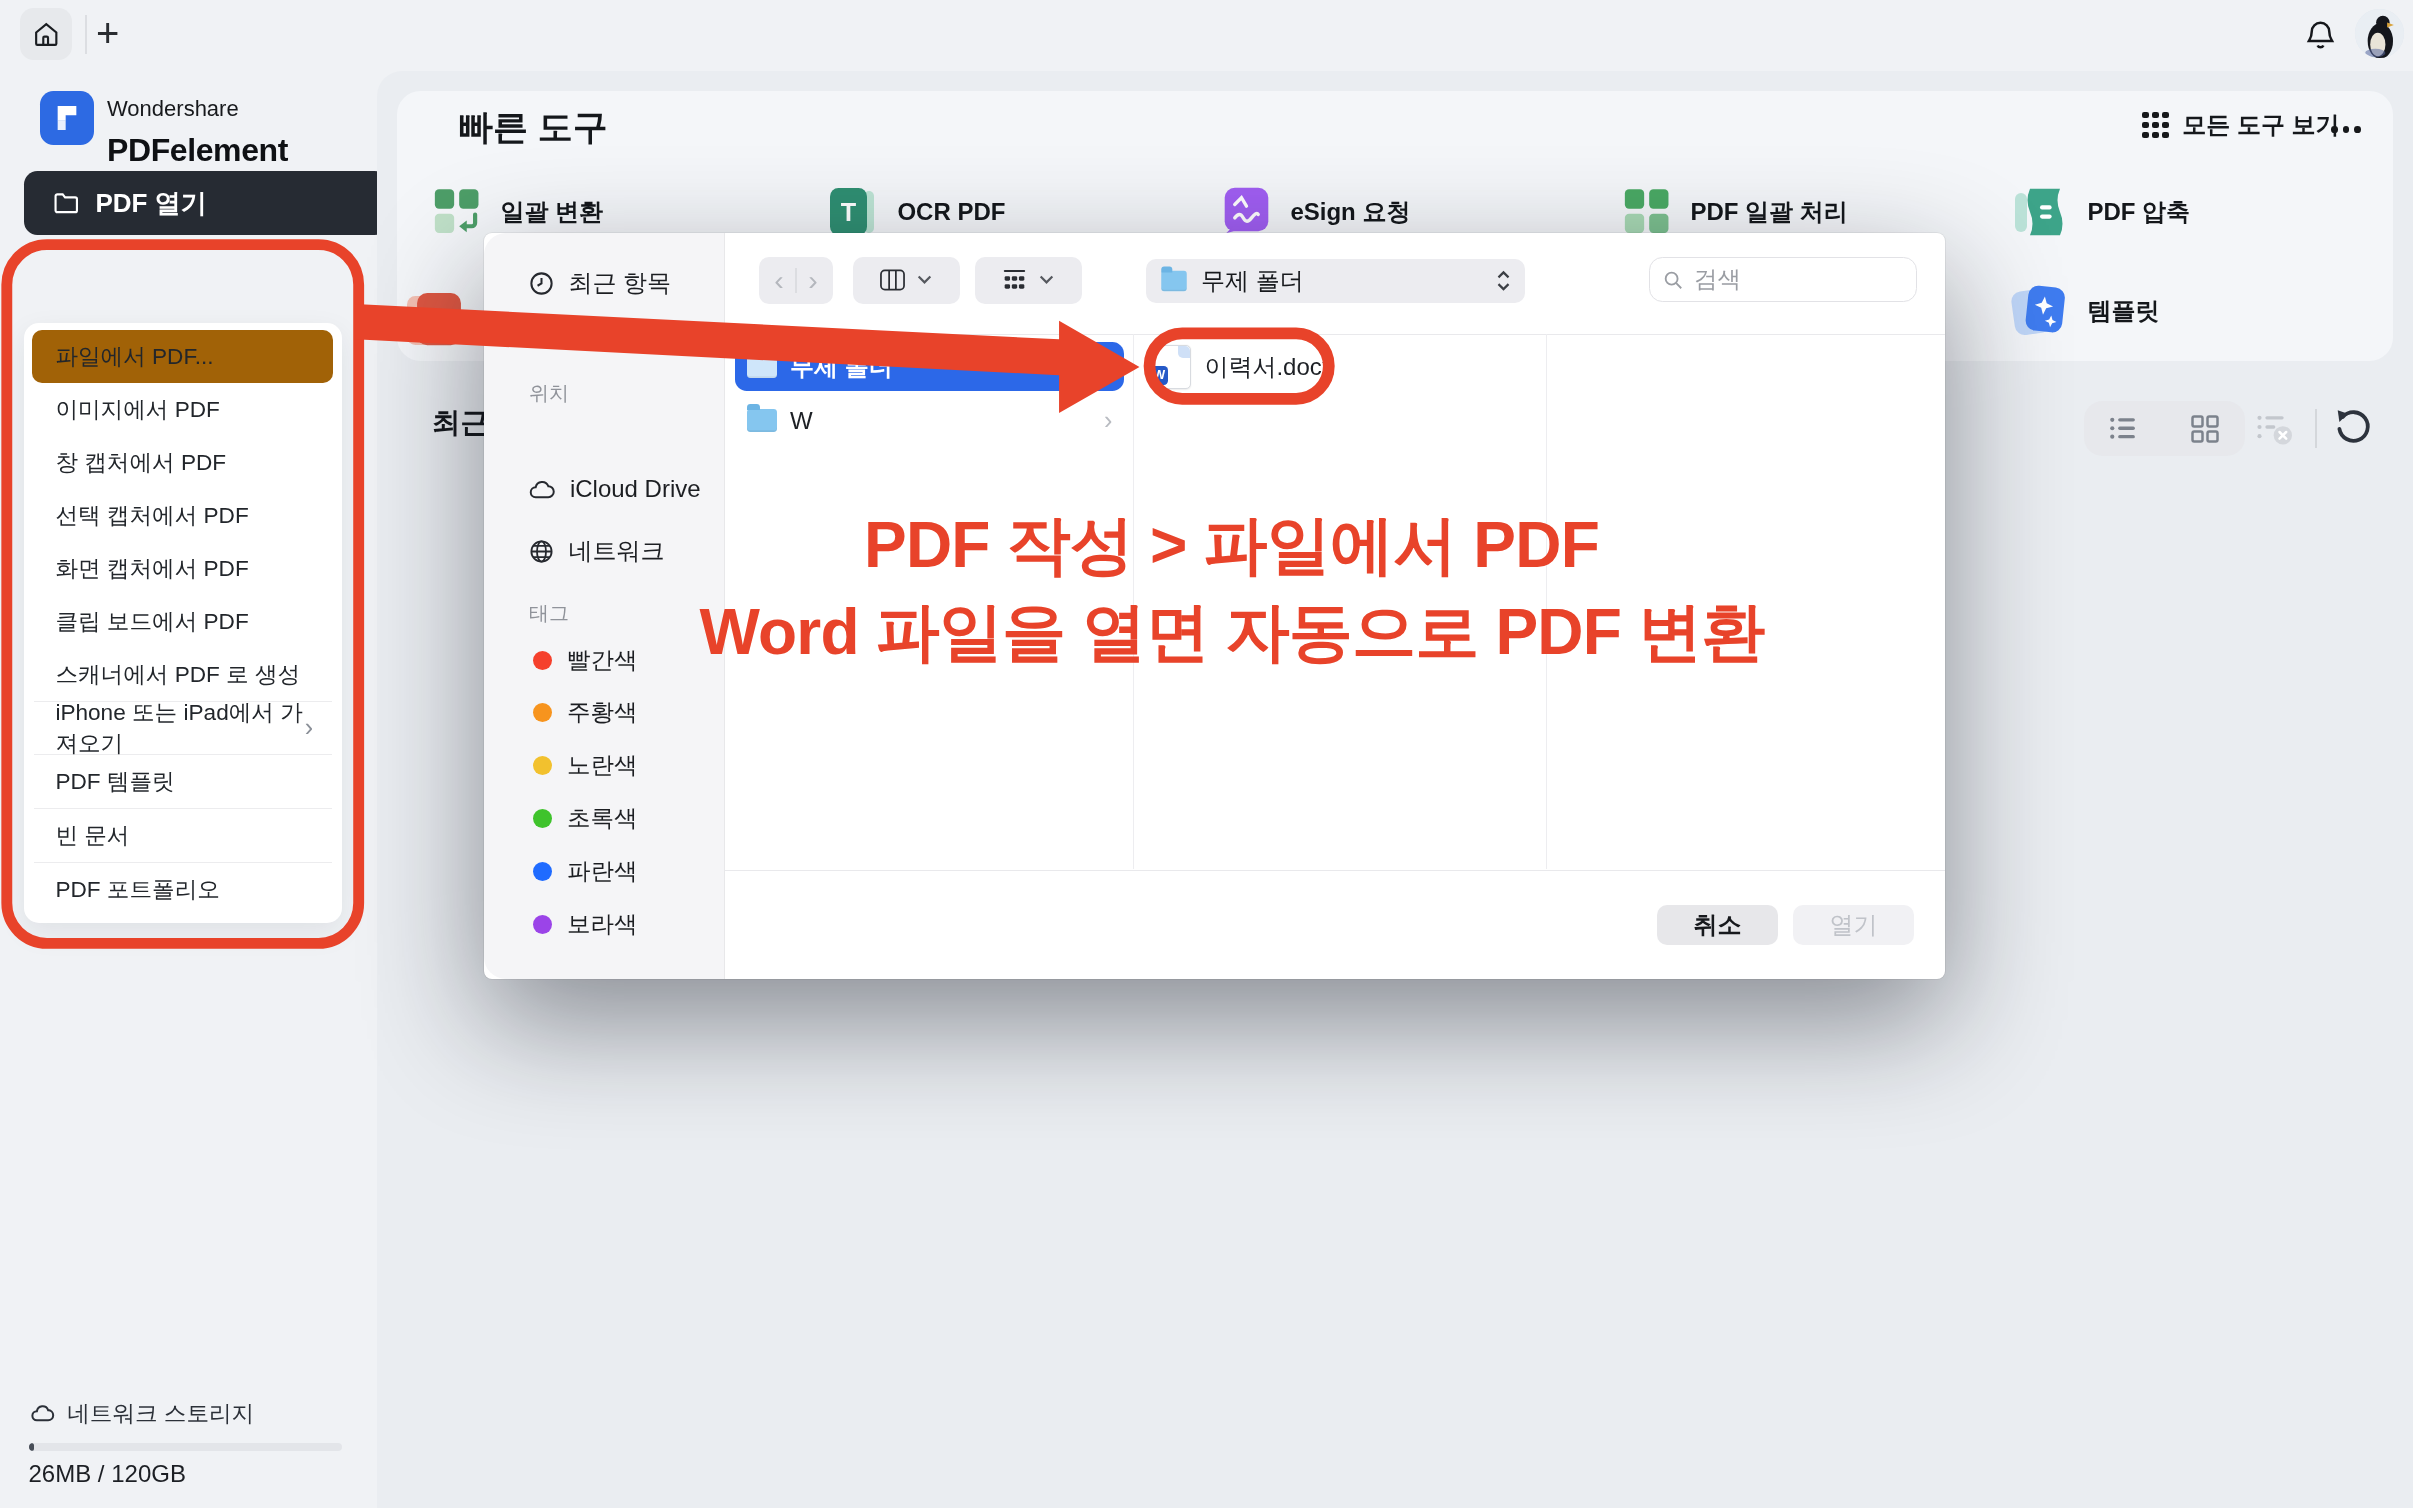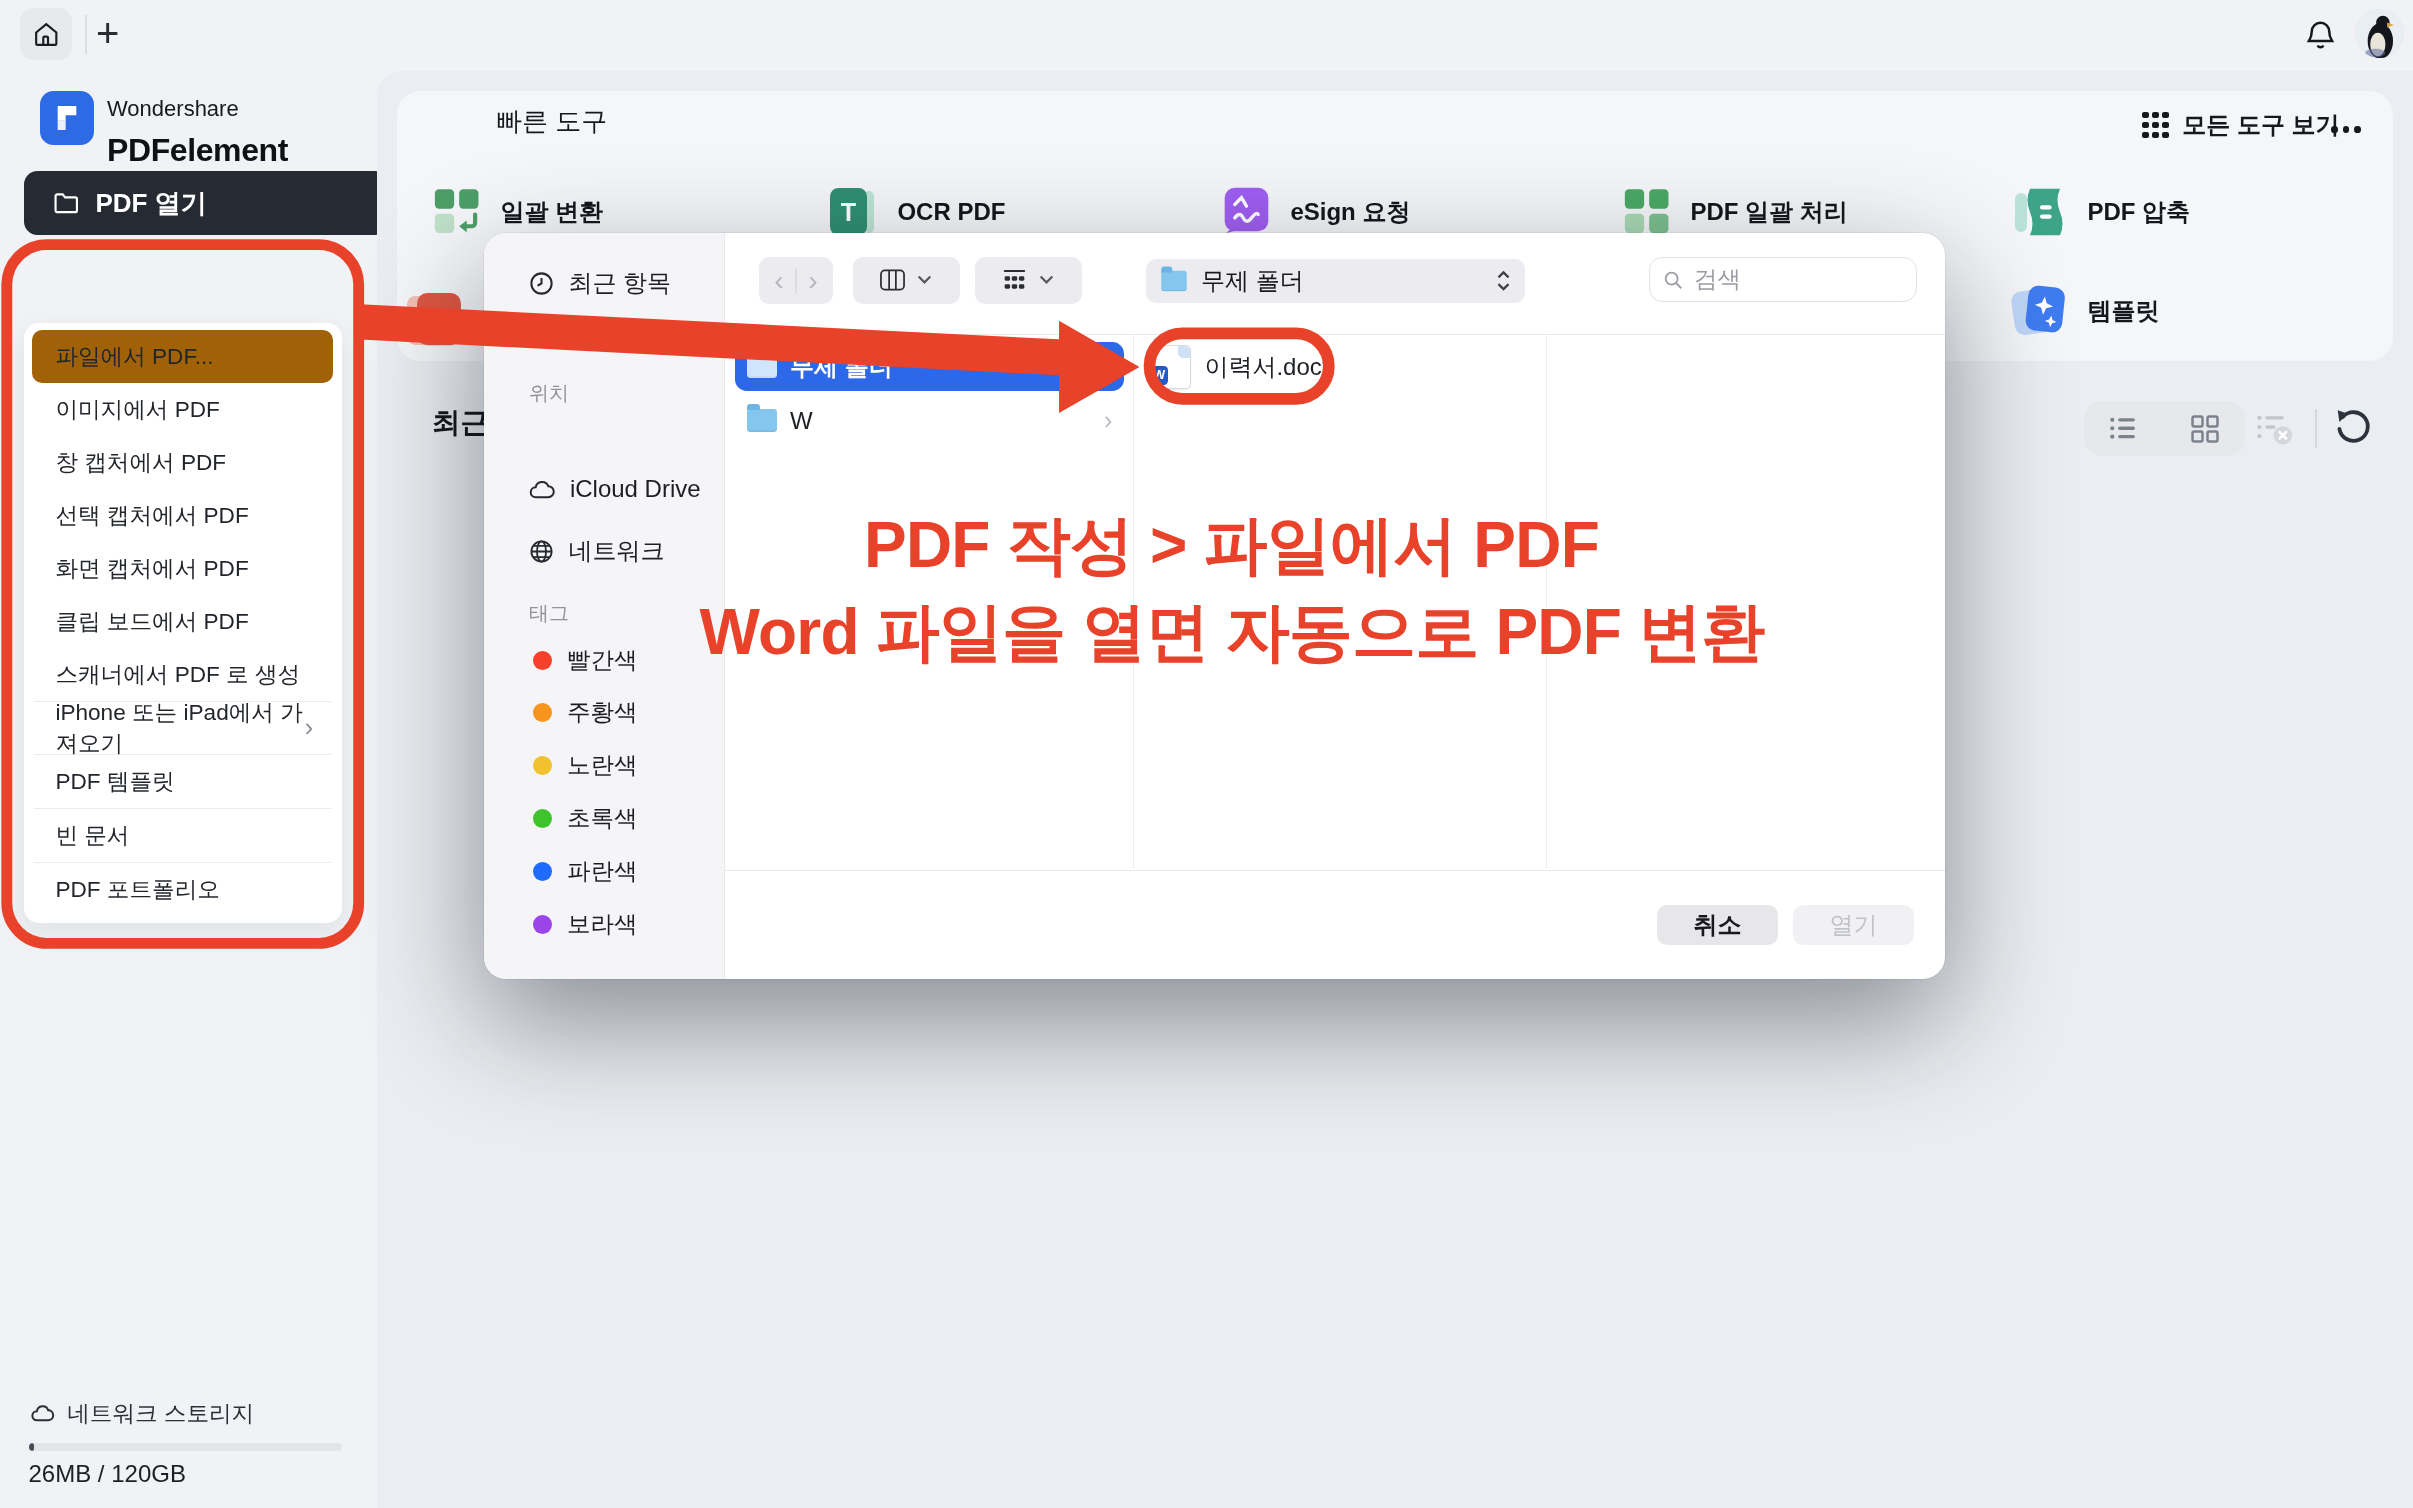--- a/index.html
+++ b/index.html
@@ -27,37 +27,37 @@
   .m-chev{color:#8b9098;font-size:25px;}
   .cloud-row{left:28.5px;top:1398px;display:flex;align-items:center;gap:11.7px;}
   .cloud-label{font-size:22.6px;color:#2b3038;}
   .cloud-bar{left:28.5px;top:1443px;width:313px;height:8.4px;border-radius:4.2px;background:#e3e5e9;overflow:hidden;}
   .cloud-fill{width:5.9px;height:100%;background:#474d57;border-radius:4.2px;}
   .cloud-usage{left:28.5px;top:1460px;font-size:24px;color:#1c1f24;}
 
   
   .main-panel{left:377px;top:71px;width:2036px;height:1437px;background:#eaedf1;border-top-left-radius:25px;}
   .qcard{left:397px;top:91px;width:1996px;height:270px;background:#f4f6f9;border-radius:23.5px;}
-  .q-title{left:458px;top:104px;font-size:26px;font-weight:400;color:#14171b;margin-left:38px;}
+  .q-title{left:458px;top:104px;font-size:35px;font-weight:700;color:#14171b;}
   .viewall{left:2142px;top:109px;display:flex;align-items:center;gap:13.4px;cursor:pointer;}
   .viewall-label{font-size:24px;font-weight:600;color:#15181c;}
   .grid9{display:grid;grid-template-columns:repeat(3,6.7px);grid-gap:3.4px;}
   .grid9 i{width:6.7px;height:6.7px;border-radius:2.1px;background:#16181b;}
   .more-dots{left:2331px;top:126px;display:flex;gap:5px;cursor:pointer;}
   .more-dots i{width:6.7px;height:6.7px;border-radius:50%;background:#16181b;}
   .tool{display:flex;align-items:center;gap:18.4px;cursor:pointer;}
   .tool-label{font-size:24px;font-weight:700;color:#14171b;white-space:nowrap;}
   .recent-title{left:432px;top:404px;font-size:28.5px;font-weight:800;color:#14171b;}
   .seg{left:2084px;top:401px;width:161px;height:55px;border-radius:18.4px;background:#e7e8ec;display:flex;}
   .seg > div{flex:1;display:flex;align-items:center;justify-content:center;cursor:pointer;}
   .tgl-divider{left:2315px;top:409px;width:1.7px;height:39px;background:#d4d7db;}
   .icon-btn{cursor:pointer;display:flex;align-items:center;justify-content:center;}
 
   
-  .dialog{left:484px;top:233px;width:1461px;height:746px;border-radius:22px;background:#fff;box-shadow:0 42px 117px rgba(15,20,30,.45),0 0 0 0.8px rgba(0,0,0,.07);}
+  .dialog{left:484px;top:233px;width:1461px;height:746px;border-radius:8px;background:#fff;box-shadow:0 42px 117px rgba(15,20,30,.45),0 0 0 0.8px rgba(0,0,0,.07);}
   .dlg-side{left:0;top:0;width:241px;height:746px;background:#f5f5f7;border-right:0.8px solid #e8e8ea;border-radius:22px 0 0 22px;box-sizing:border-box;}
   .side-row{position:absolute;left:44px;display:flex;align-items:center;gap:13.4px;font-size:24px;color:#1c1e22;cursor:pointer;}
   .side-label{position:absolute;left:45px;font-size:20px;color:#90939a;}
   .tag-dot{width:19px;height:19px;border-radius:50%;}
   .tag-row{position:absolute;left:49px;display:flex;align-items:center;gap:15px;font-size:23.5px;color:#1c1e22;cursor:pointer;}
   .tb-group{position:absolute;top:23.5px;height:47px;border-radius:10px;background:#ececf0;display:flex;align-items:center;justify-content:center;gap:11.7px;cursor:pointer;}
   .nav-ch{font-size:28.5px;color:#b4b7bd;line-height:1;}
   .nav-sep{width:1.3px;height:25px;background:#dcdde1;}
   .folder-dd{position:absolute;left:662px;top:26px;width:379px;height:44px;border-radius:10px;background:#ececf0;display:flex;align-items:center;gap:11.7px;padding:0 13.4px;box-sizing:border-box;font-size:24px;color:#17191d;cursor:pointer;}
   .search-box{position:absolute;left:1165px;top:24px;width:268px;height:45px;border-radius:13.4px;background:#fff;border:1.3px solid #e2e2e6;box-sizing:border-box;display:flex;align-items:center;gap:8.4px;padding:0 11.7px;}

